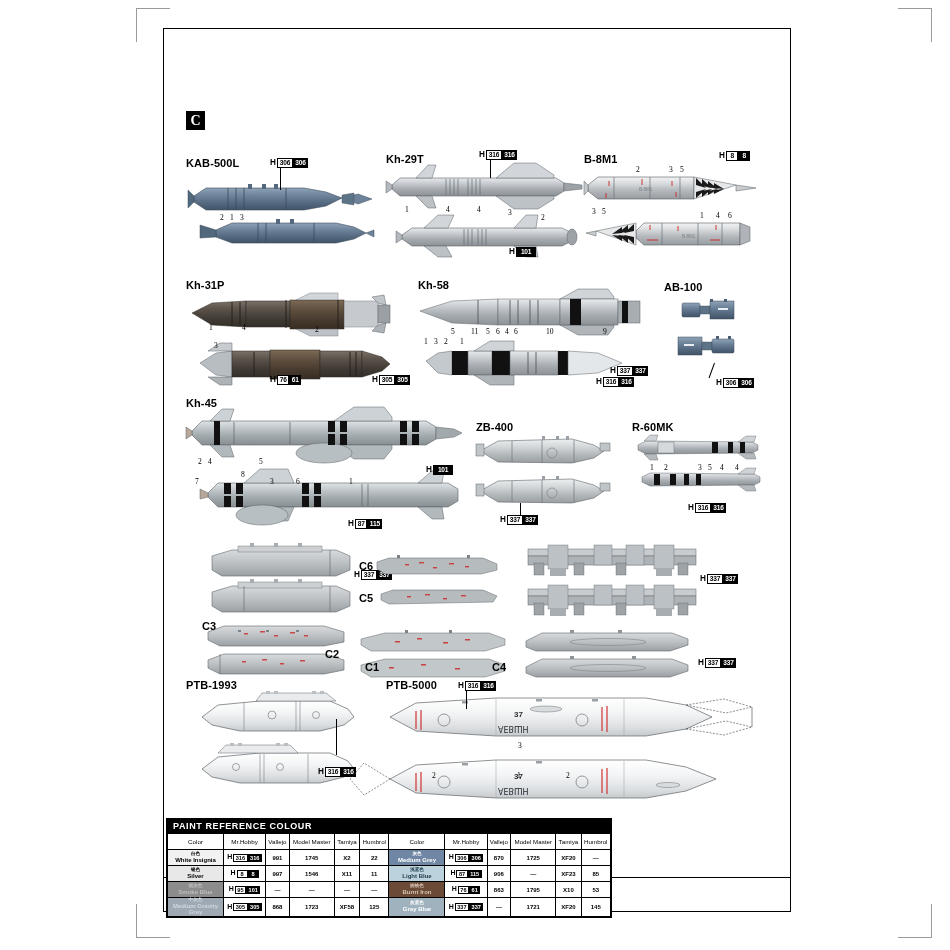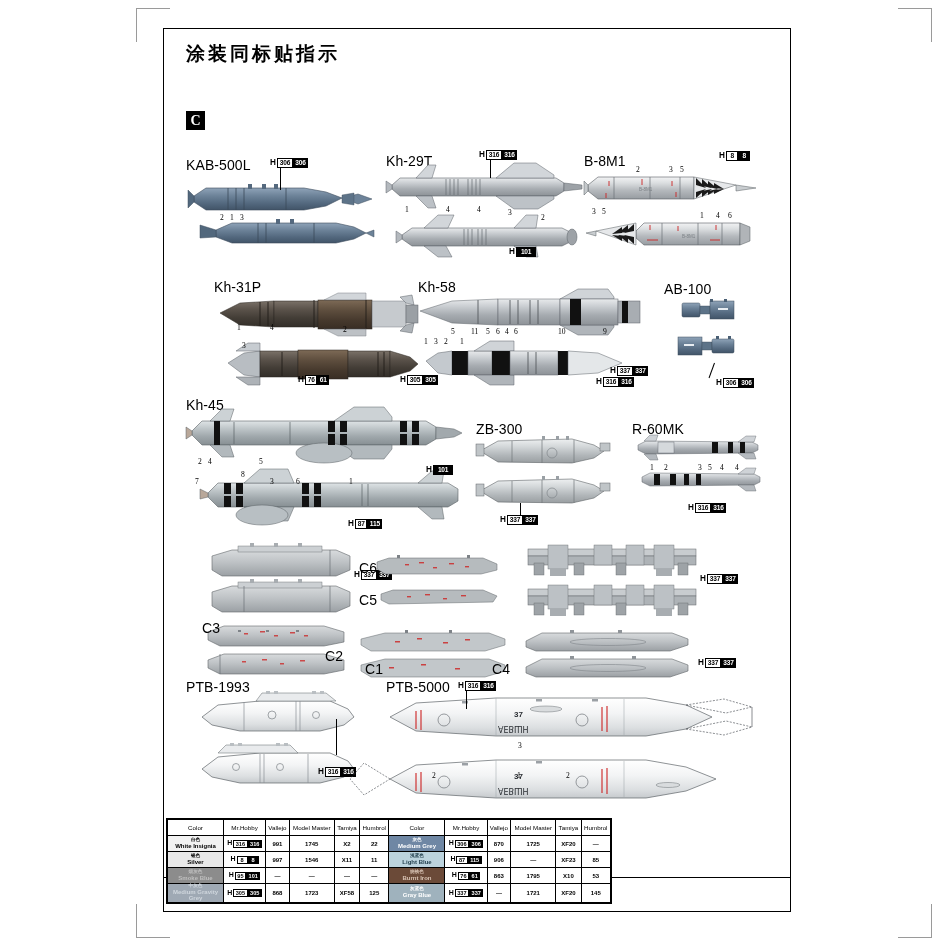--- a/index.html
+++ b/index.html
@@ -43,21 +43,21 @@
   .stepbadge {
     position:absolute; left:22px; top:82px;
     width:19px; height:19px; background:#000; color:#fff;
     font-size:14px; font-weight:bold; text-align:center; line-height:19px;
     font-family:"Liberation Serif", serif;
   }
 
   
   .item { position:absolute; }
   .item-name {
-    font-size:14px; font-weight:normal; color:#000;
+    font-size:11px; font-weight:bold; color:#000;
     letter-spacing:0.1px; white-space:nowrap;
   }
 
   
   .ptag {
     position:absolute; display:flex; align-items:center;
     font-size:7.4px; font-weight:bold; line-height:1;
     white-space:nowrap;
   }
   .ptag .h { margin-right:1.2px; font-size:8.2px; }
@@ -153,21 +153,20 @@
 
 <div class="crop tl"></div>
 <div class="crop tr"></div>
 <div class="crop bl"></div>
 <div class="crop br"></div>
 
 <div id="sheet">
  <div id="inner">
 
   <div class="hdr">
-    <div class="cn">涂装同标贴指示</div>
   </div>
   <div class="stepbadge">C</div>
 
   <div class="item" style="left:22px; top:128px;">
     <div class="item-name">KAB-500L</div>
     <div class="dwg" style="left:0px; top:11px;">
       <svg width="190" height="88" viewBox="0 0 190 88">
         <defs>
           <linearGradient id="gBlue" x1="0" y1="0" x2="0" y2="1">
             <stop offset="0%" stop-color="#8fa3b8"></stop>
@@ -357,21 +356,21 @@
     <div class="cal" style="left:52px; top:12px;">2</div>
     <div class="cal" style="left:85px; top:12px;">3</div>
     <div class="cal" style="left:96px; top:12px;">5</div>
     <div class="cal" style="left:8px; top:54px;">3</div>
     <div class="cal" style="left:18px; top:54px;">5</div>
     <div class="cal" style="left:116px; top:58px;">1</div>
     <div class="cal" style="left:132px; top:58px;">4</div>
     <div class="cal" style="left:144px; top:58px;">6</div>
   </div>
 
-  <div class="item" style="left:22px; top:250px;margin-left:28px;">
+  <div class="item" style="left:22px; top:250px;">
     <div class="item-name">Kh-31P</div>
     <div class="dwg" style="left:0px; top:10px;">
       <svg width="205" height="105" viewBox="0 0 205 105">
         <defs>
           <linearGradient id="gDark" x1="0" y1="0" x2="0" y2="1">
             <stop offset="0%" stop-color="#7a7168"></stop>
                 <stop offset="30%" stop-color="#5c544c"></stop>
             <stop offset="65%" stop-color="#433d36"></stop>
                 <stop offset="100%" stop-color="#332e29"></stop>
           </linearGradient>
@@ -464,21 +463,21 @@
           </g>
         </g>
       </svg>
     </div>
     <div class="cal" style="left:33px; top:48px;">5</div>
     <div class="cal" style="left:53px; top:48px;">11</div>
     <div class="cal" style="left:68px; top:48px;">5</div>
     <div class="cal" style="left:78px; top:48px;">6</div>
     <div class="cal" style="left:87px; top:48px;">4</div>
     <div class="cal" style="left:96px; top:48px;">6</div>
-    <div class="cal" style="left:140px; top:48px;">10</div>
+    <div class="cal" style="left:128px; top:48px;">10</div>
     <div class="cal" style="left:185px; top:48px;">9</div>
     <div class="cal" style="left:6px; top:58px;">1</div>
     <div class="cal" style="left:16px; top:58px;">3</div>
     <div class="cal" style="left:26px; top:58px;">2</div>
     <div class="cal" style="left:42px; top:58px;">1</div>
     <div class="ptag" style="left:192px; top:87px;">
       <span class="h">H</span>
       <span class="w">337</span>
       <span class="b">337</span>
     </div>
@@ -590,21 +589,21 @@
       <span class="b empty">101</span>
     </div>
     <div class="ptag" style="left:162px; top:122px;">
       <span class="h">H</span>
       <span class="w">87</span>
       <span class="b">115</span>
     </div>
   </div>
 
   <div class="item" style="left:312px; top:392px;">
-    <div class="item-name">ZB-300</div>
+    <div class="item-name">ZB-400</div>
     <div class="dwg" style="left:0px; top:10px;">
       <svg width="140" height="84" viewBox="0 0 140 84">
         <defs>
           <linearGradient id="gZB" x1="0" y1="0" x2="0" y2="1">
             <stop offset="0%" stop-color="#eef0f1"></stop>
                 <stop offset="32%" stop-color="#d3d7d9"></stop>
             <stop offset="68%" stop-color="#b1b6b9"></stop>
                 <stop offset="100%" stop-color="#999ea1"></stop>
           </linearGradient>
         </defs>
@@ -1018,20 +1017,21 @@
   <div id="footer">
     <span>01673</span>
     <span>1/72 Su-24M Fencer-D</span>
     <span class="circ">C</span>
   </div>
 
  </div>
 </div>
 
 <div id="ptable">
+  <div class="ttl">PAINT  REFERENCE COLOUR</div>
   <table>
     <thead>
       <tr>
         <th class="swatch">Color</th>
         <th>Mr.Hobby</th>
         <th>Vallejo</th>
         <th>Model Master</th>
         <th>Tamiya</th>
         <th>Humbrol</th>
         <th class="swatch">Color</th>

